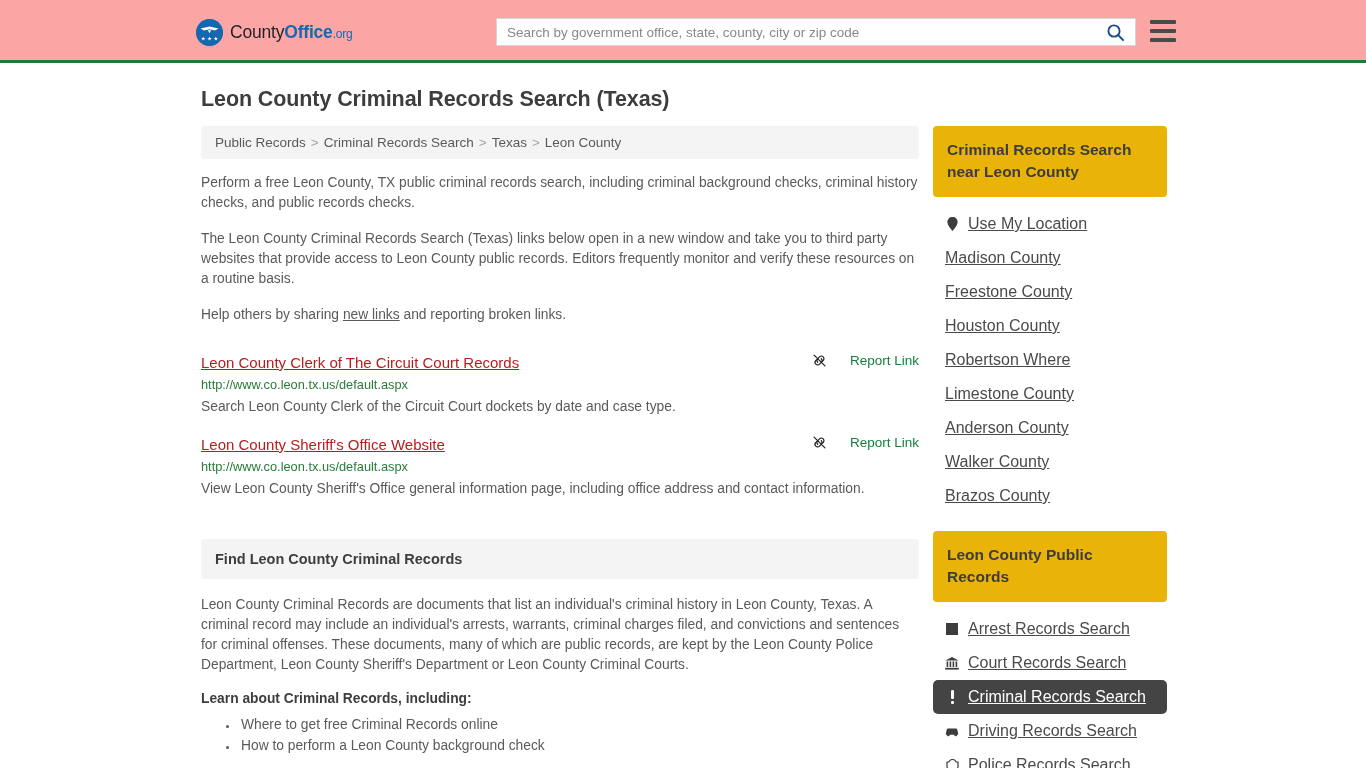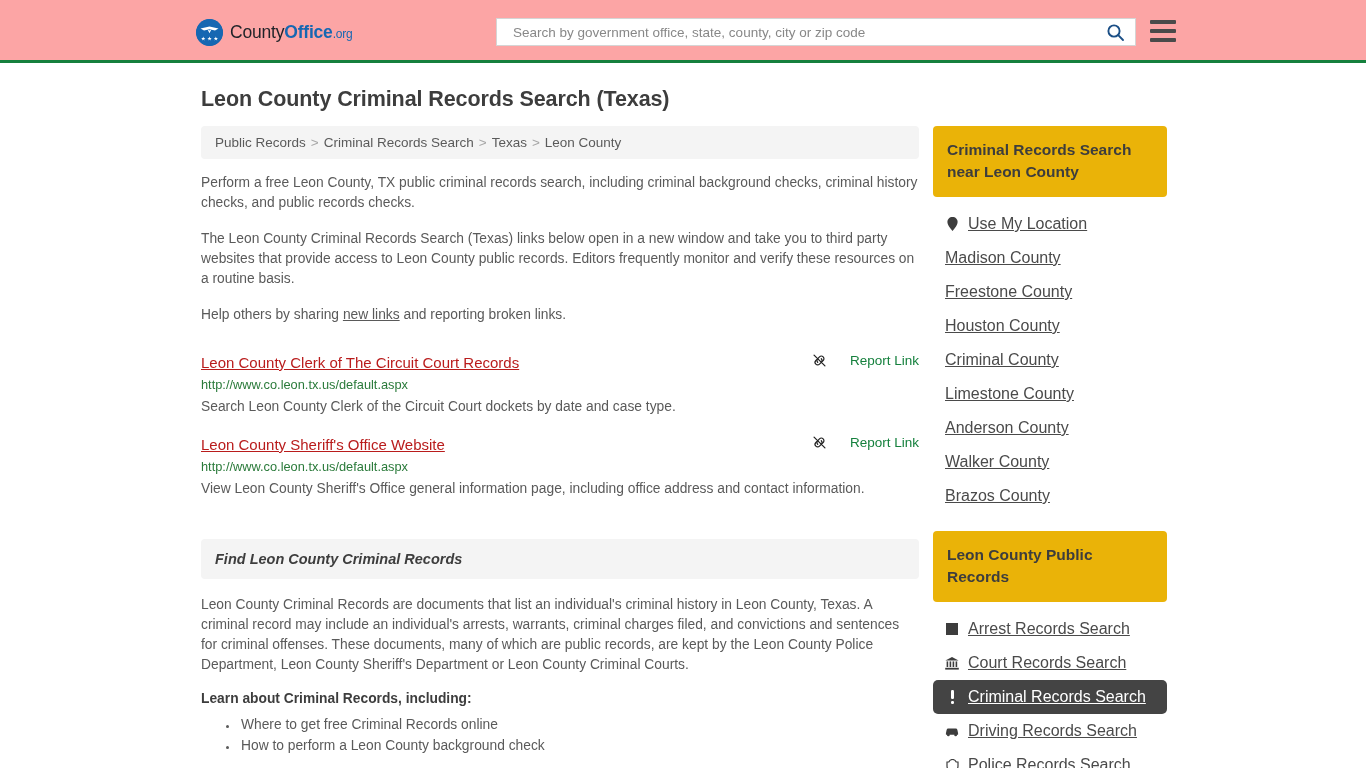--- a/index.html
+++ b/index.html
@@ -56,21 +56,21 @@
     border: 1px solid #d5d5d5;
     display: flex; align-items: center;
   }
   .search-input {
     flex: 1 1 auto;
     border: 0; outline: 0;
     background: transparent;
     font-family: "Liberation Sans", sans-serif;
     font-size: 13.5px;
     color: #444;
-    padding: 0 16px;
+    padding: 0 10px;
     height: 26px;
   }
   .search-input::placeholder { color: #888; }
   .search-btn {
     width: 40px; height: 26px;
     border: 0; background: transparent;
     cursor: pointer;
     display: flex; align-items: center; justify-content: center;
     padding: 0;
   }
@@ -169,21 +169,20 @@
 
   
   .section-head {
     background: #f4f4f4;
     border-radius: 4px;
     padding: 12px 14px;
     font-size: 14.5px;
     font-weight: bold;
     color: #3d3d3d;
     margin: 34px 0 16px 0;
-    font-style: italic;
   }
   .learn-head {
     margin: 16px 0 8px 0;
     font-size: 13.8px;
     font-weight: bold;
     color: #3d3d3d;
   }
   ul.learn-list {
     margin: 0; padding-left: 38px;
     list-style: disc;
@@ -360,21 +359,21 @@
                   <span class="label">Freestone County</span>
                 </a>
               </li>
             <li>
                 <a class="panel-item plain">
                   <span class="label">Houston County</span>
                 </a>
               </li>
             <li>
                 <a class="panel-item plain">
-                  <span class="label">Criminal County</span>
+                  <span class="label">Robertson Where</span>
                 </a>
               </li>
             <li>
                 <a class="panel-item plain">
                   <span class="label">Limestone County</span>
                 </a>
               </li>
             <li>
                 <a class="panel-item plain">
                   <span class="label">Anderson County</span>

